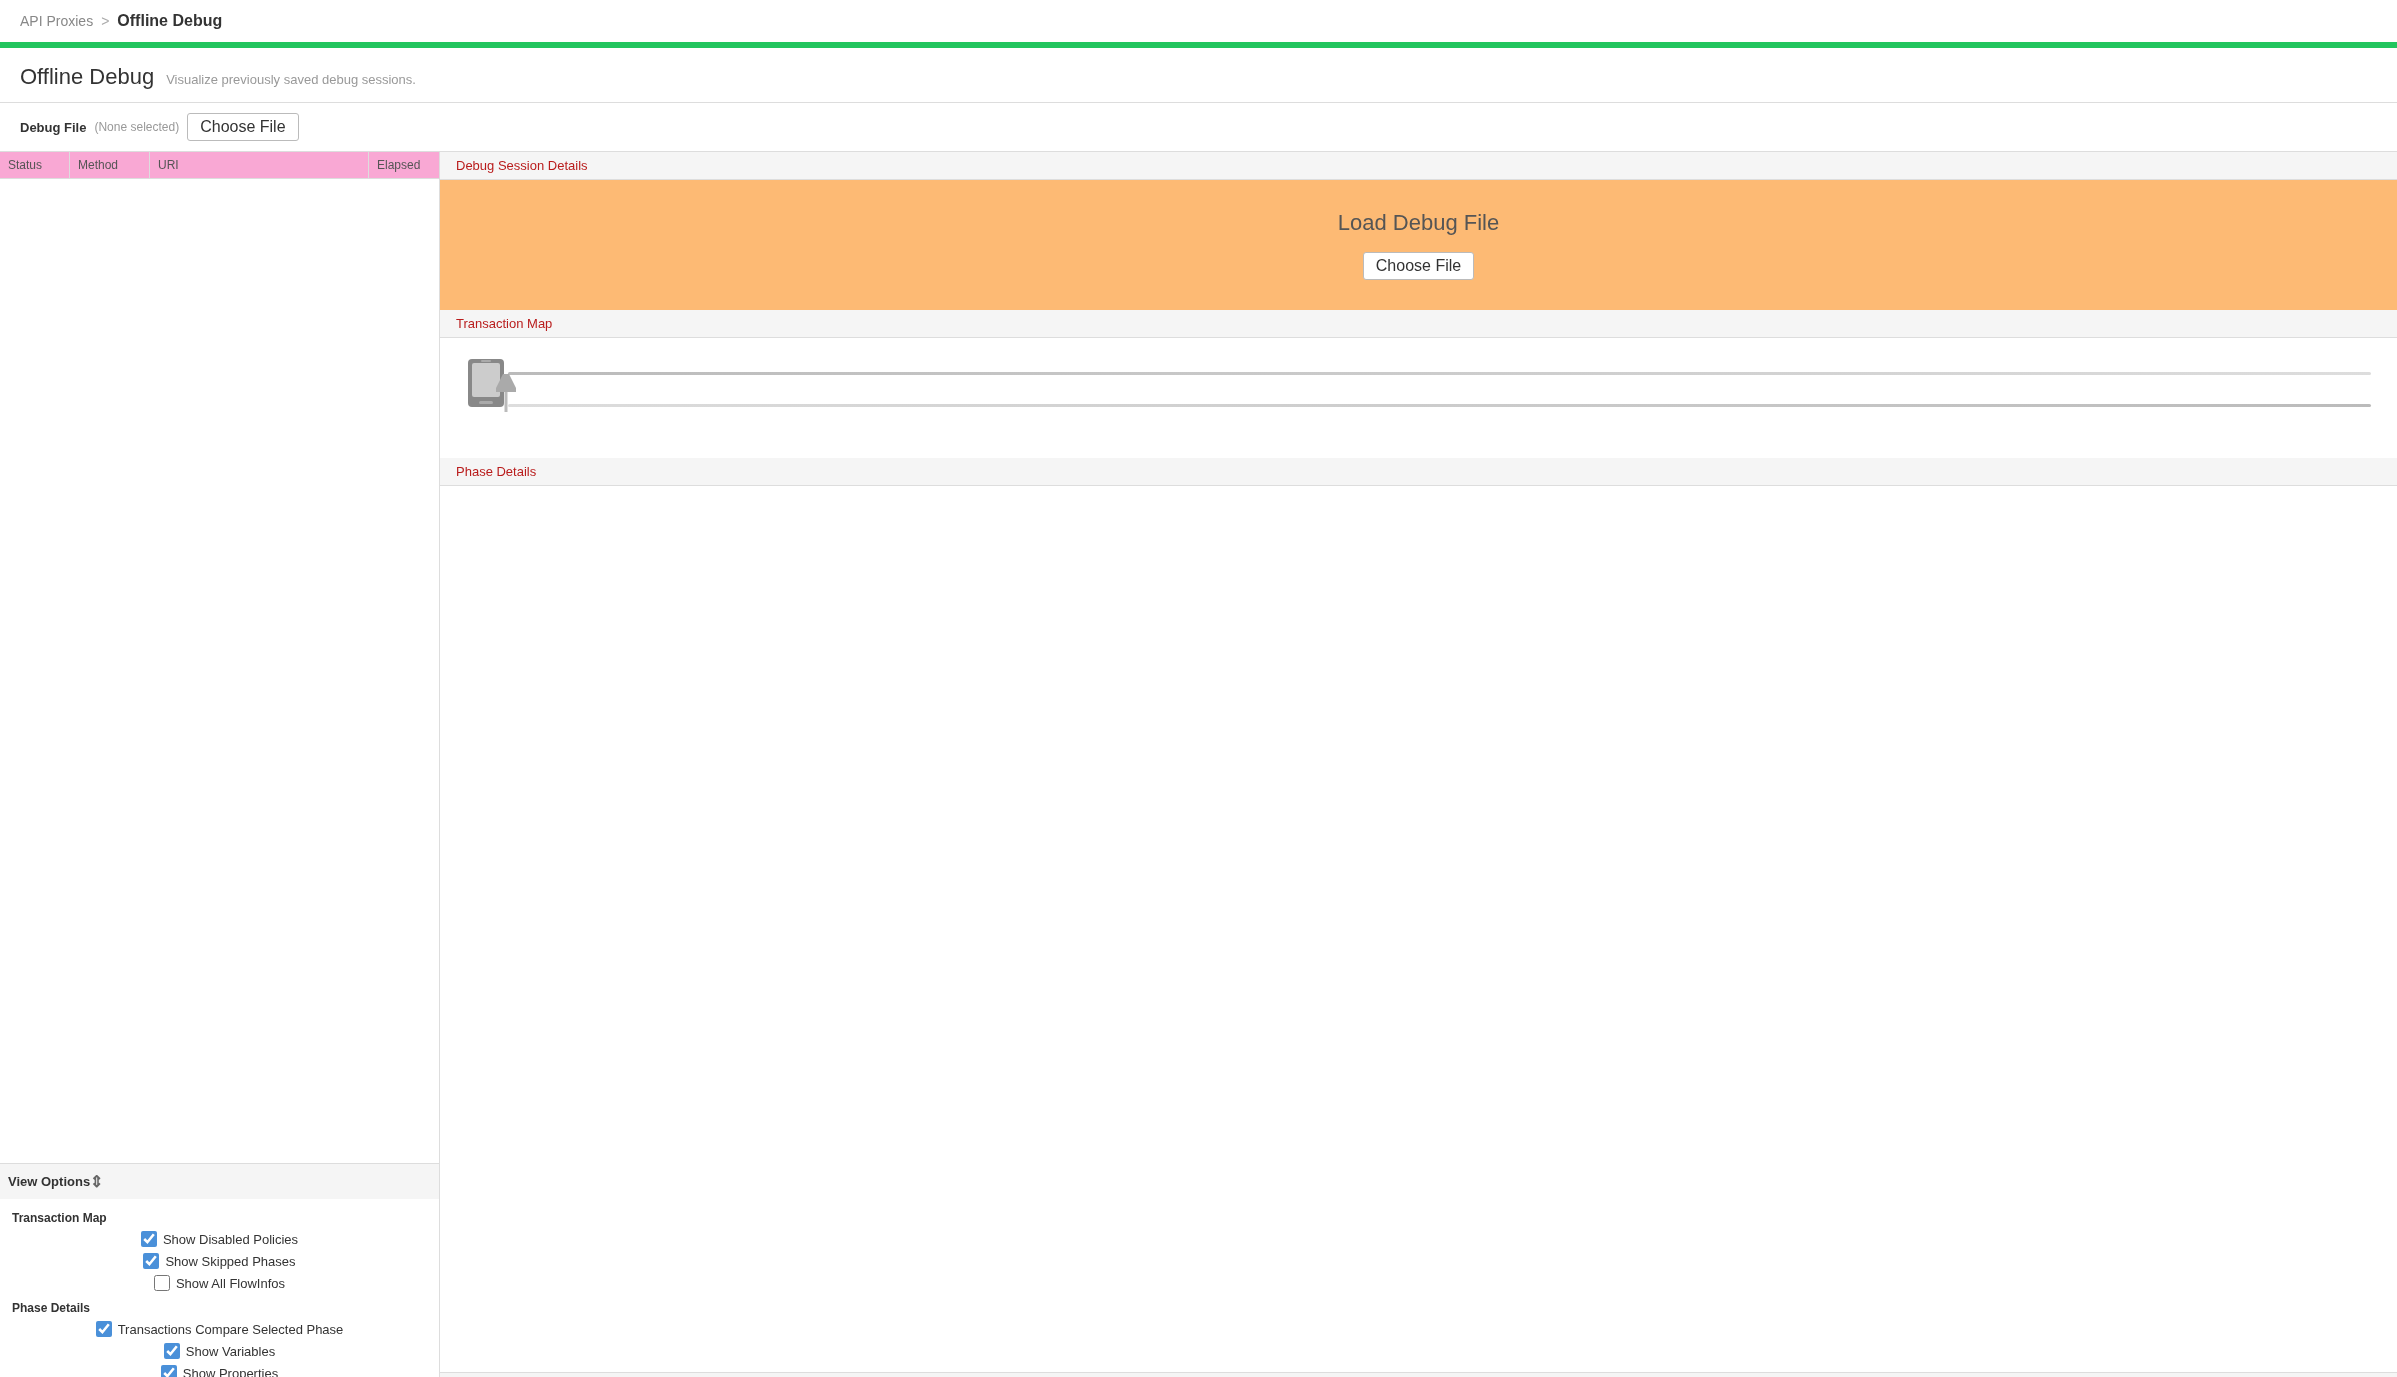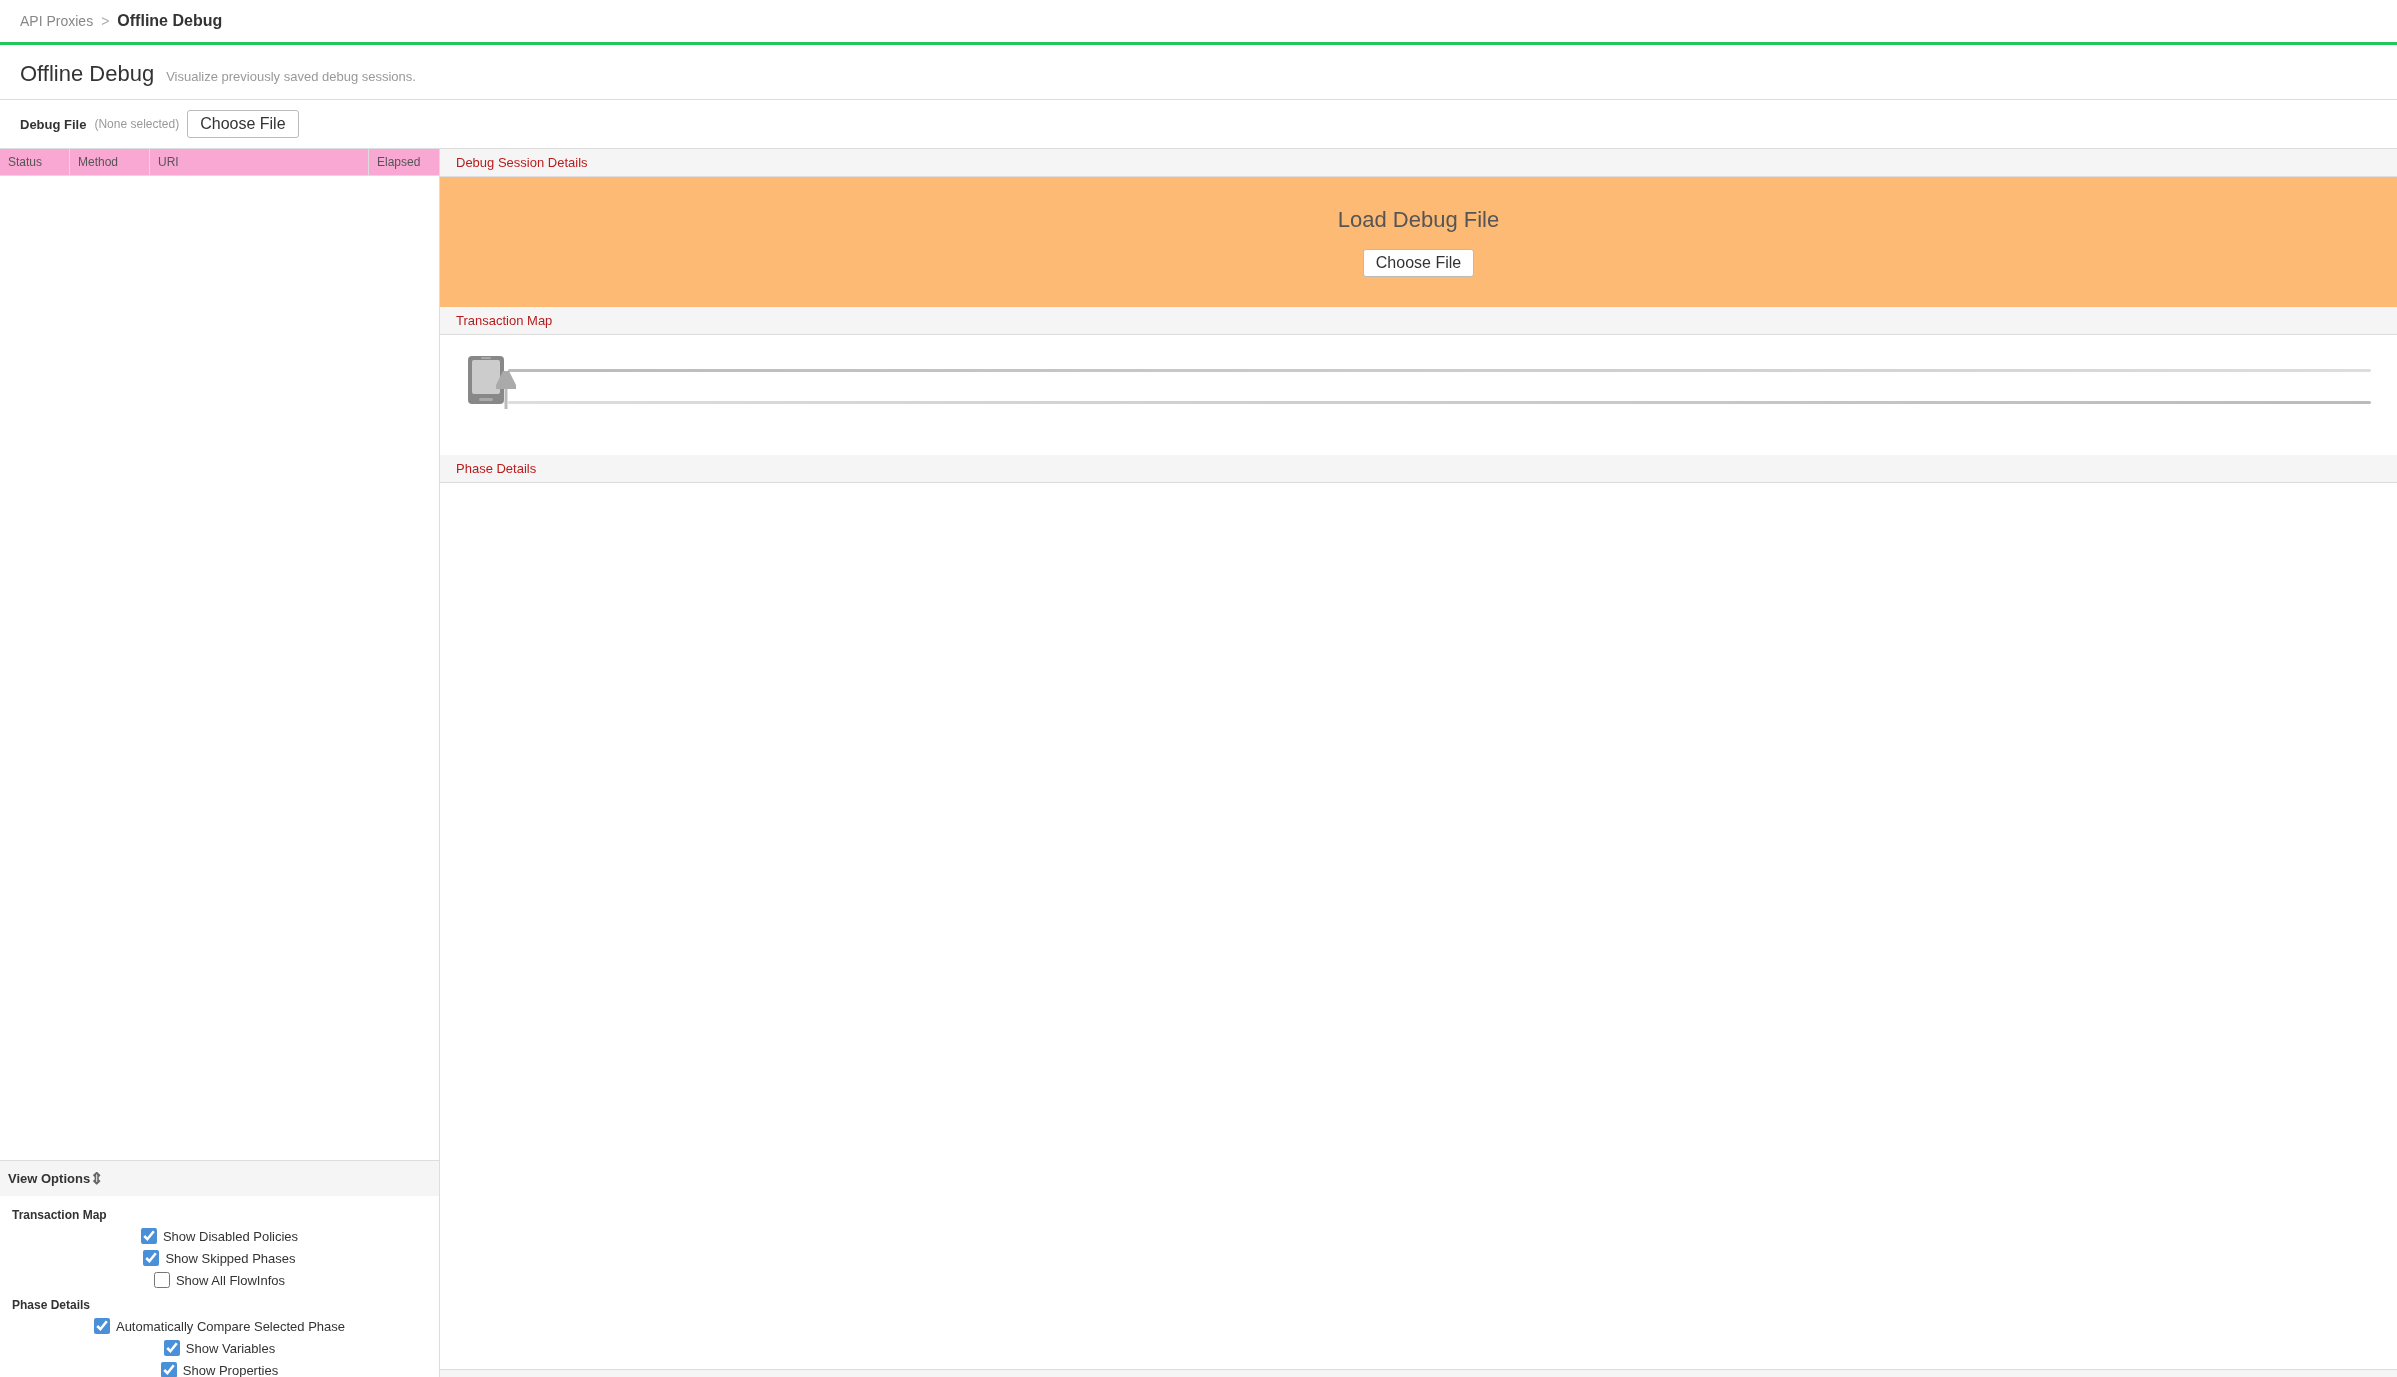--- a/index.html
+++ b/index.html
@@ -5,21 +5,21 @@
     * { box-sizing: border-box; margin: 0; padding: 0; }
     body { font-family: Arial, sans-serif; font-size: 13px; color: #333; background: #fff; }
 
     
     .breadcrumb {
       display: flex;
       align-items: center;
       padding: 12px 20px;
       font-size: 14px;
       color: #888;
-      border-bottom: 3px solid #22c55e;
+      border-bottom: 6px solid #22c55e;
       background: #fff;
     }
     .breadcrumb .crumb-link {
       color: #888;
       text-decoration: none;
     }
     .breadcrumb .separator {
       margin: 0 8px;
       color: #aaa;
     }
@@ -282,21 +282,21 @@
           <label class="checkbox-label" for="cb-skipped">Show Skipped Phases</label>
         </div>
         <div class="checkbox-row">
           <input type="checkbox" id="cb-flowinfos" style="">
           <label class="checkbox-label" for="cb-flowinfos">Show All FlowInfos</label>
         </div>
 
         <div class="view-options-group-title" style="margin-top: 10px;">Phase Details</div>
         <div class="checkbox-row">
           <input type="checkbox" checked="" id="cb-auto-compare" style="">
-          <label class="checkbox-label" for="cb-auto-compare">Automatically Compare Selected Phase</label>
+          <label class="checkbox-label" for="cb-auto-compare">Transactions Compare Selected Phase</label>
         </div>
         <div class="checkbox-row">
           <input type="checkbox" checked="" id="cb-variables" style="">
           <label class="checkbox-label" for="cb-variables">Show Variables</label>
         </div>
         <div class="checkbox-row">
           <input type="checkbox" checked="" id="cb-properties" style="">
           <label class="checkbox-label" for="cb-properties">Show Properties</label>
         </div>
       </div>

